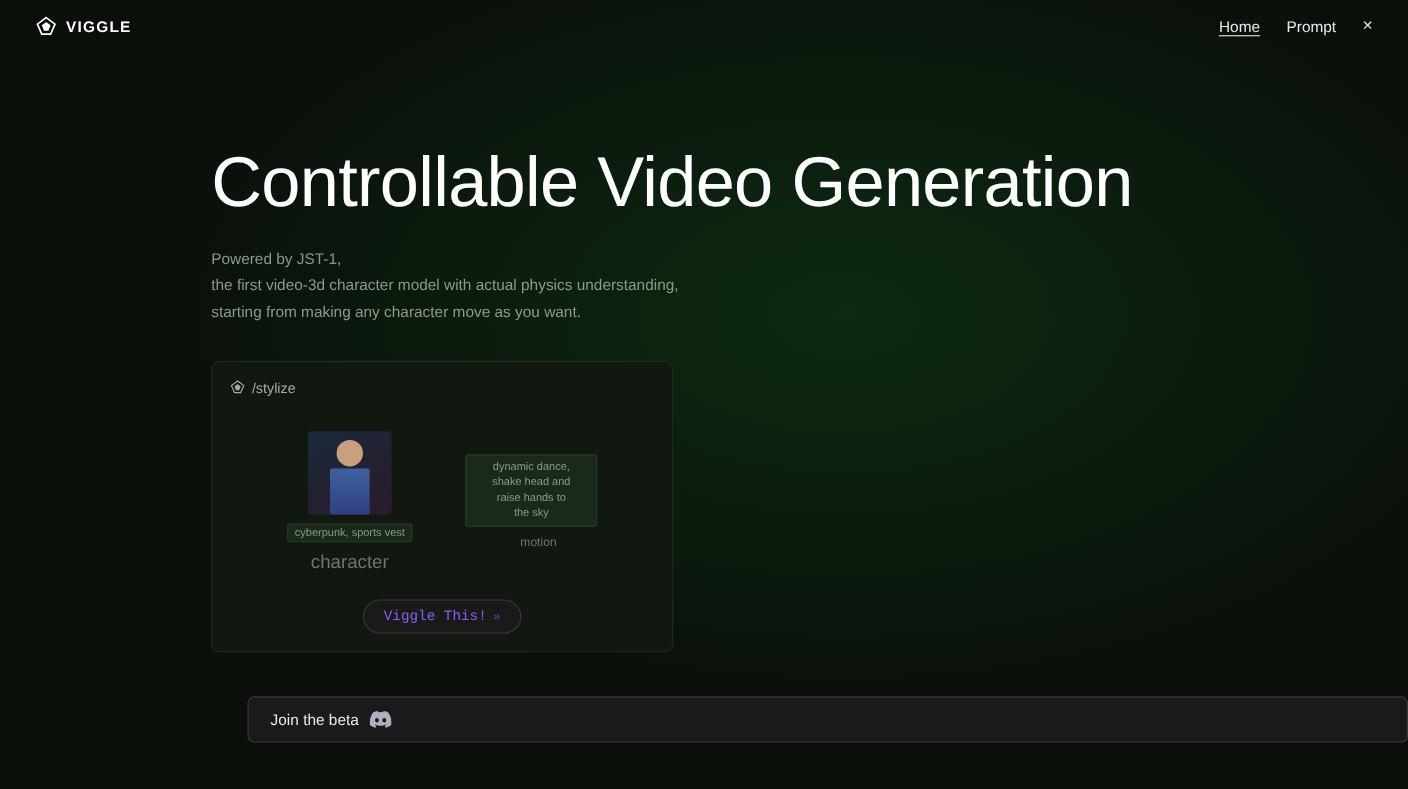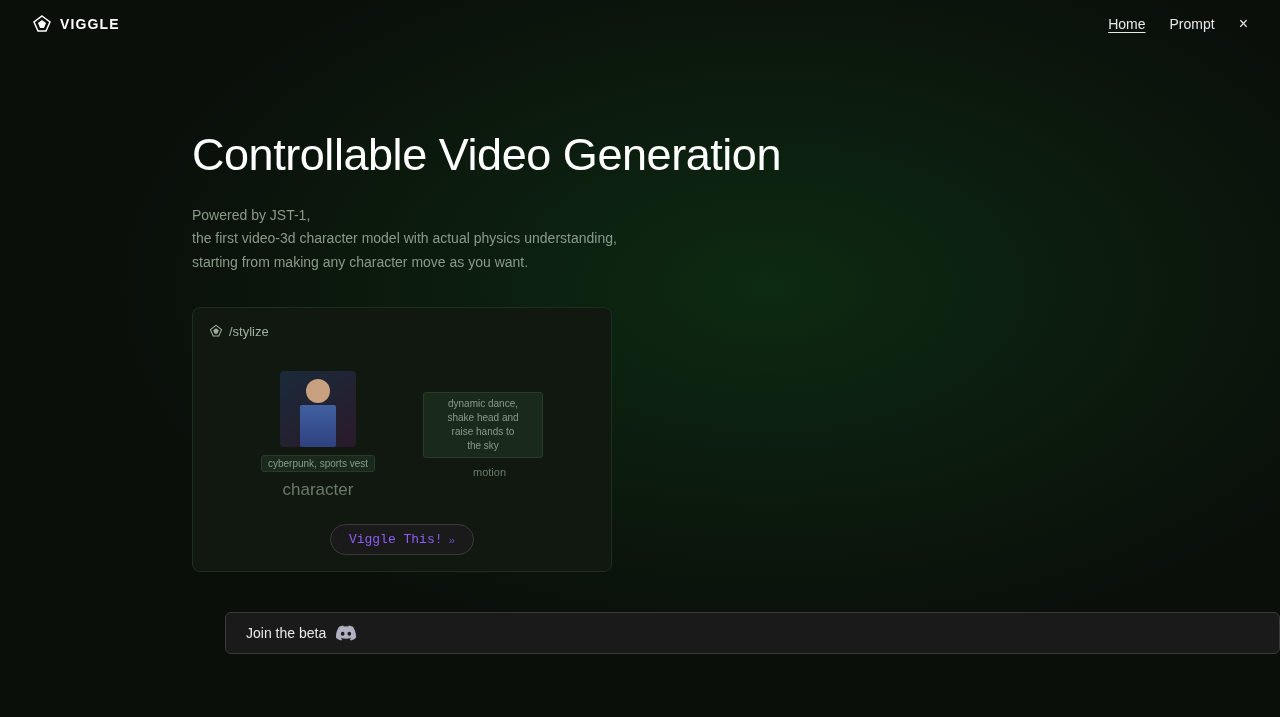--- a/index.html
+++ b/index.html
@@ -77,21 +77,21 @@
       line-height: 1;
     }
 
     
     main {
       padding-top: 130px;
       padding-left: 192px;
     }
 
     .hero-title {
-      font-size: 45px;
+      font-size: 64px;
       font-weight: 300;
       color: #ffffff;
       letter-spacing: -0.01em;
       line-height: 1.1;
       margin-bottom: 24px;
     }
 
     .hero-subtitle {
       font-size: 14px;
       color: #8a9a8a;

